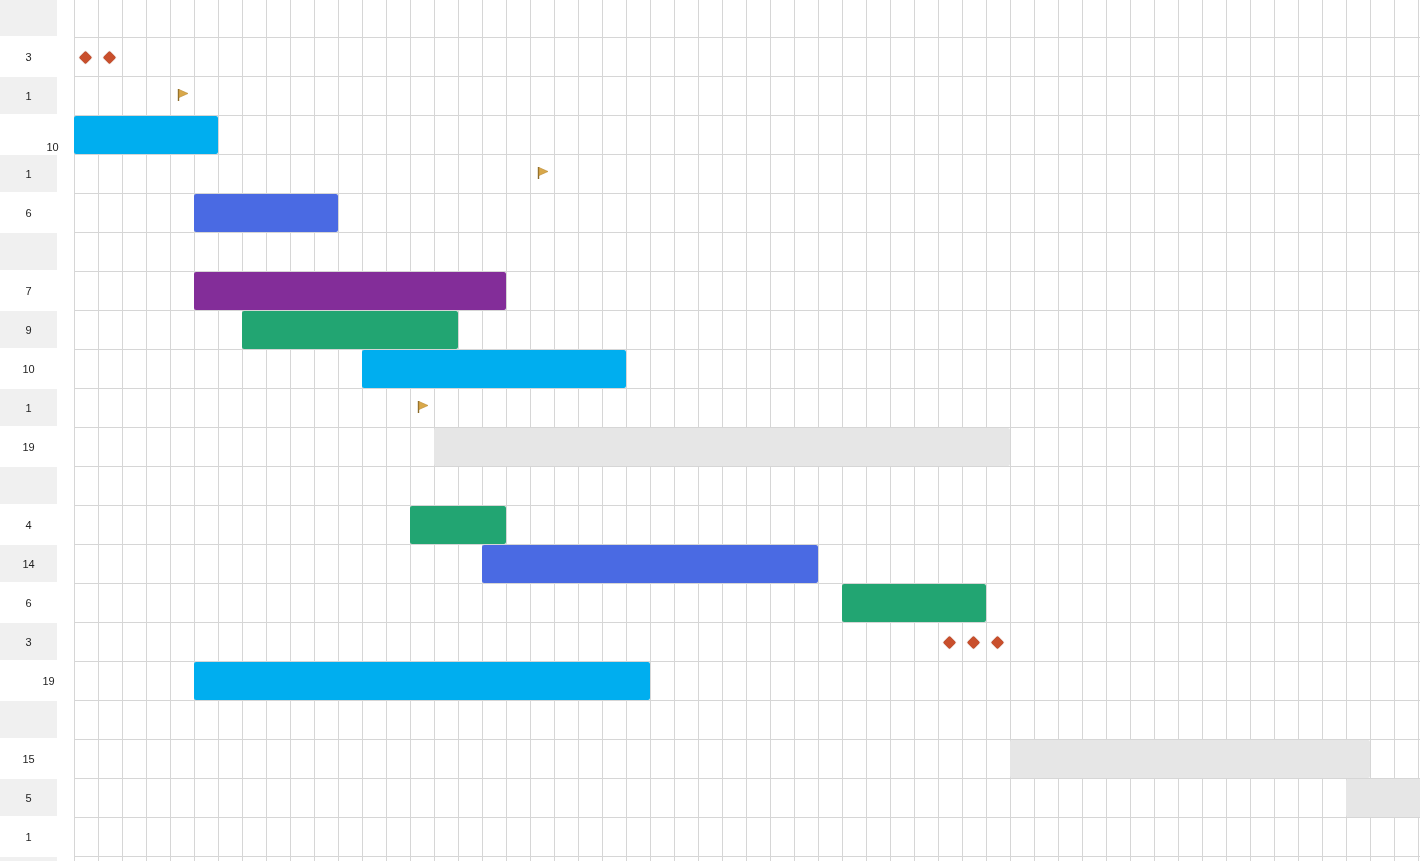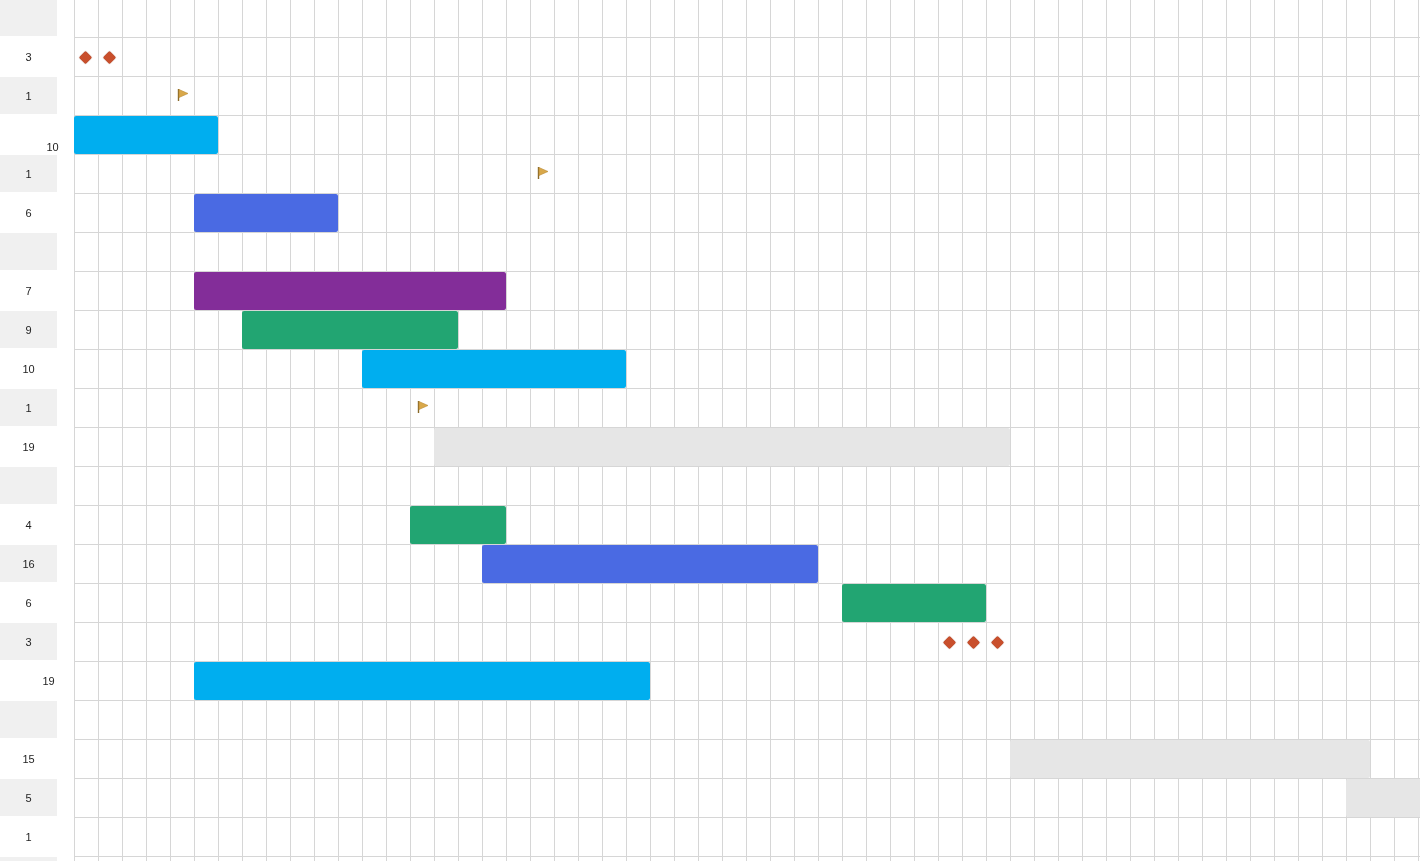--- a/index.html
+++ b/index.html
@@ -31,21 +31,21 @@
       <div class="row-label alt" style="top: 155px; height: 37px;">1</div>
       <div class="row-label" style="top: 194px; height: 37px;">6</div>
       <div class="row-label alt" style="top: 233px; height: 37px;"></div>
       <div class="row-label" style="top: 272px; height: 37px;">7</div>
       <div class="row-label alt" style="top: 311px; height: 37px;">9</div>
       <div class="row-label" style="top: 350px; height: 37px;">10</div>
       <div class="row-label alt" style="top: 389px; height: 37px;">1</div>
       <div class="row-label" style="top: 428px; height: 37px;">19</div>
       <div class="row-label alt" style="top: 467px; height: 37px;"></div>
       <div class="row-label" style="top: 506px; height: 37px;">4</div>
-      <div class="row-label alt" style="top: 545px; height: 37px;">16</div>
+      <div class="row-label alt" style="top: 545px; height: 37px;">14</div>
       <div class="row-label" style="top: 584px; height: 37px;">6</div>
       <div class="row-label alt" style="top: 623px; height: 37px;">3</div>
       <div class="row-label" style="top: 662px; height: 37px; margin-left: 20px;">19</div>
       <div class="row-label alt" style="top: 701px; height: 37px;"></div>
       <div class="row-label" style="top: 740px; height: 37px; text-align: right;">15</div>
       <div class="row-label alt" style="top: 779px; height: 37px;">5</div>
       <div class="row-label" style="top: 818px; height: 37px;">1</div>
       <div class="row-label alt" style="top: 857px; height: 37px;"></div>
     </div>
   <div class="grid" id="grid">

